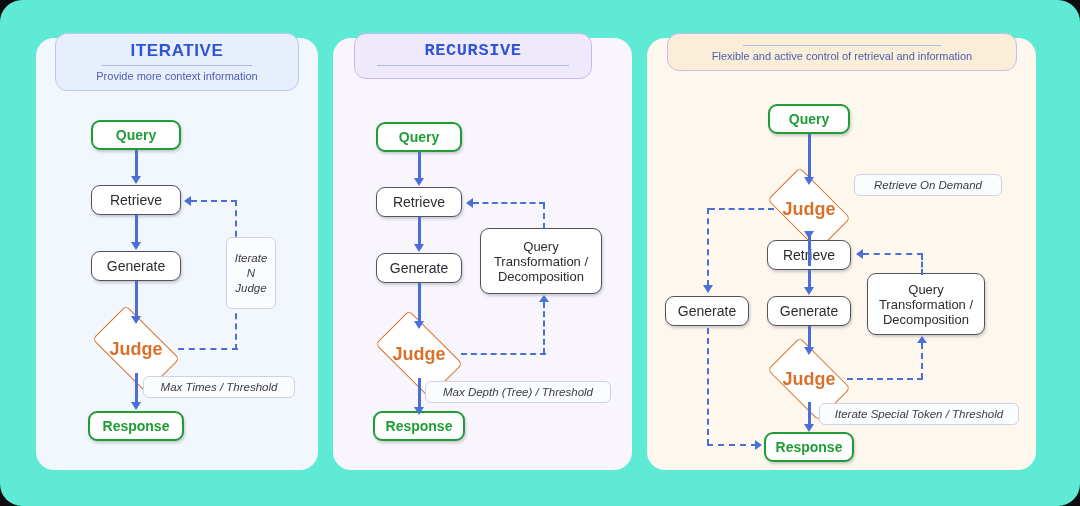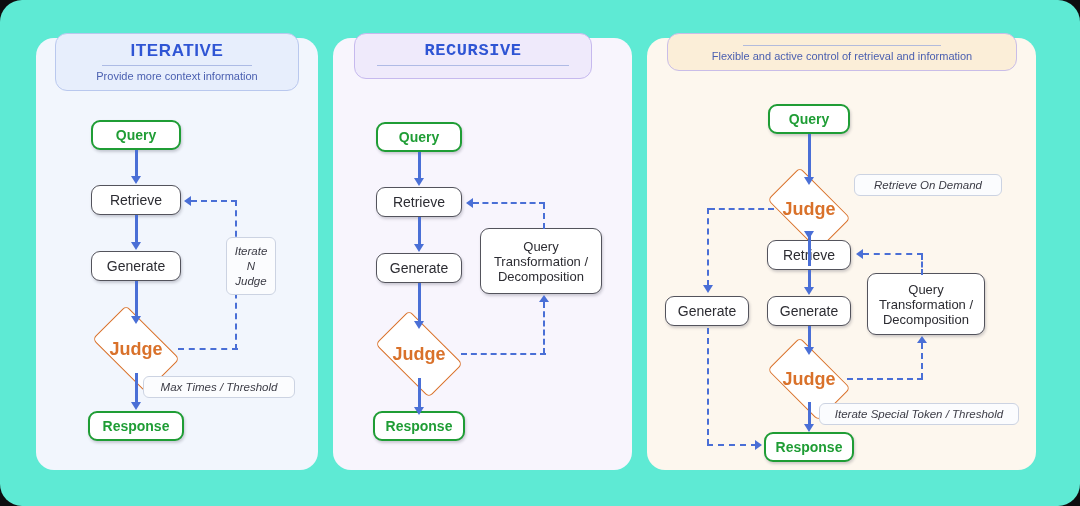--- a/index.html
+++ b/index.html
@@ -150,21 +150,21 @@
     <div class="ahead down" style="left:94.5px;top:278px;"></div>
 
     <div class="aline v" style="left:98.5px;top:335px;height:30px;"></div>
     <div class="ahead down" style="left:94.5px;top:364px;"></div>
 
     <div class="dash h" style="left:142px;top:310px;width:60px;"></div>
     <div class="dash v" style="left:199px;top:162px;height:150px;"></div>
     <div class="dash h" style="left:155px;top:162px;width:46px;"></div>
     <div class="ahead left" style="left:148px;top:158px;"></div>
 
-    <div class="pill stack" style="left:190px;top:199px;width:50px;height:58px;padding:4px 13px;">
+    <div class="pill stack" style="left:190px;top:199px;width:50px;height:72px;padding:4px 13px;">
       <div>
         <div>Iterate</div>
         <div>N</div>
         <div>Judge</div>
       </div>
     </div>
 
     <div class="pill" style="left:107px;top:338px;width:152px;height:22px;">Max Times / Threshold</div>
   </div>
 
@@ -209,20 +209,21 @@
     <div class="ahead down" style="left:80.5px;top:369px;"></div>
 
     <div class="dash h" style="left:128px;top:315px;width:85px;"></div>
     <div class="dash v" style="left:210px;top:264px;height:52px;"></div>
     <div class="ahead up" style="left:206px;top:257px;"></div>
 
     <div class="dash v" style="left:210px;top:165px;height:26px;"></div>
     <div class="dash h" style="left:140px;top:164px;width:72px;"></div>
     <div class="ahead left" style="left:133px;top:160px;"></div>
 
+    <div class="pill" style="left:92px;top:343px;width:186px;height:22px;">Max Depth (Tree) / Threshold</div>
   </div>
 
   <div class="panel" id="panel-adaptive">
 
     <div class="header" id="header-adaptive">
       <div class="header-rule"></div>
       <div class="header-sub">Flexible and  active control of retrieval and information</div>
     </div>
 
     <div class="node green" style="left:121px;top:66px;width:82px;height:30px;">Query</div>

